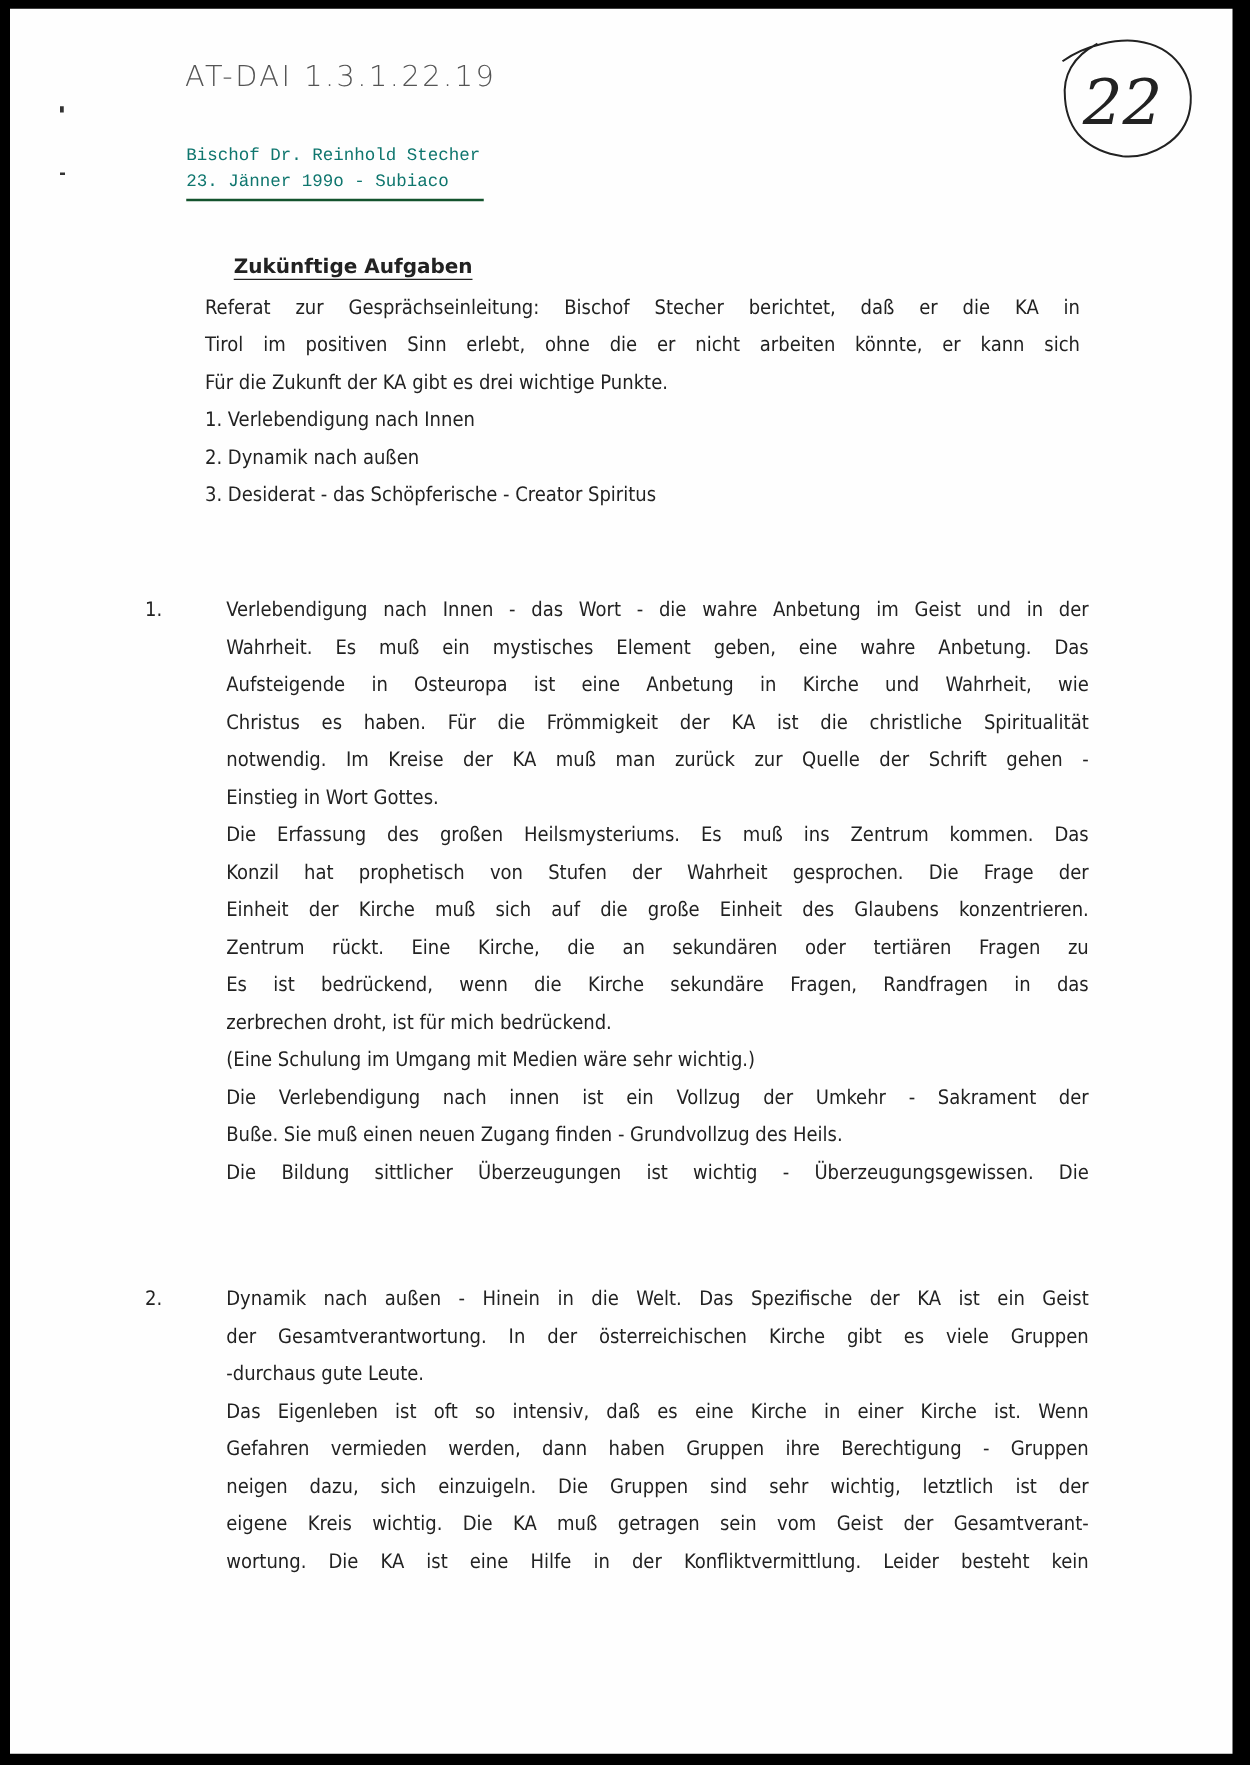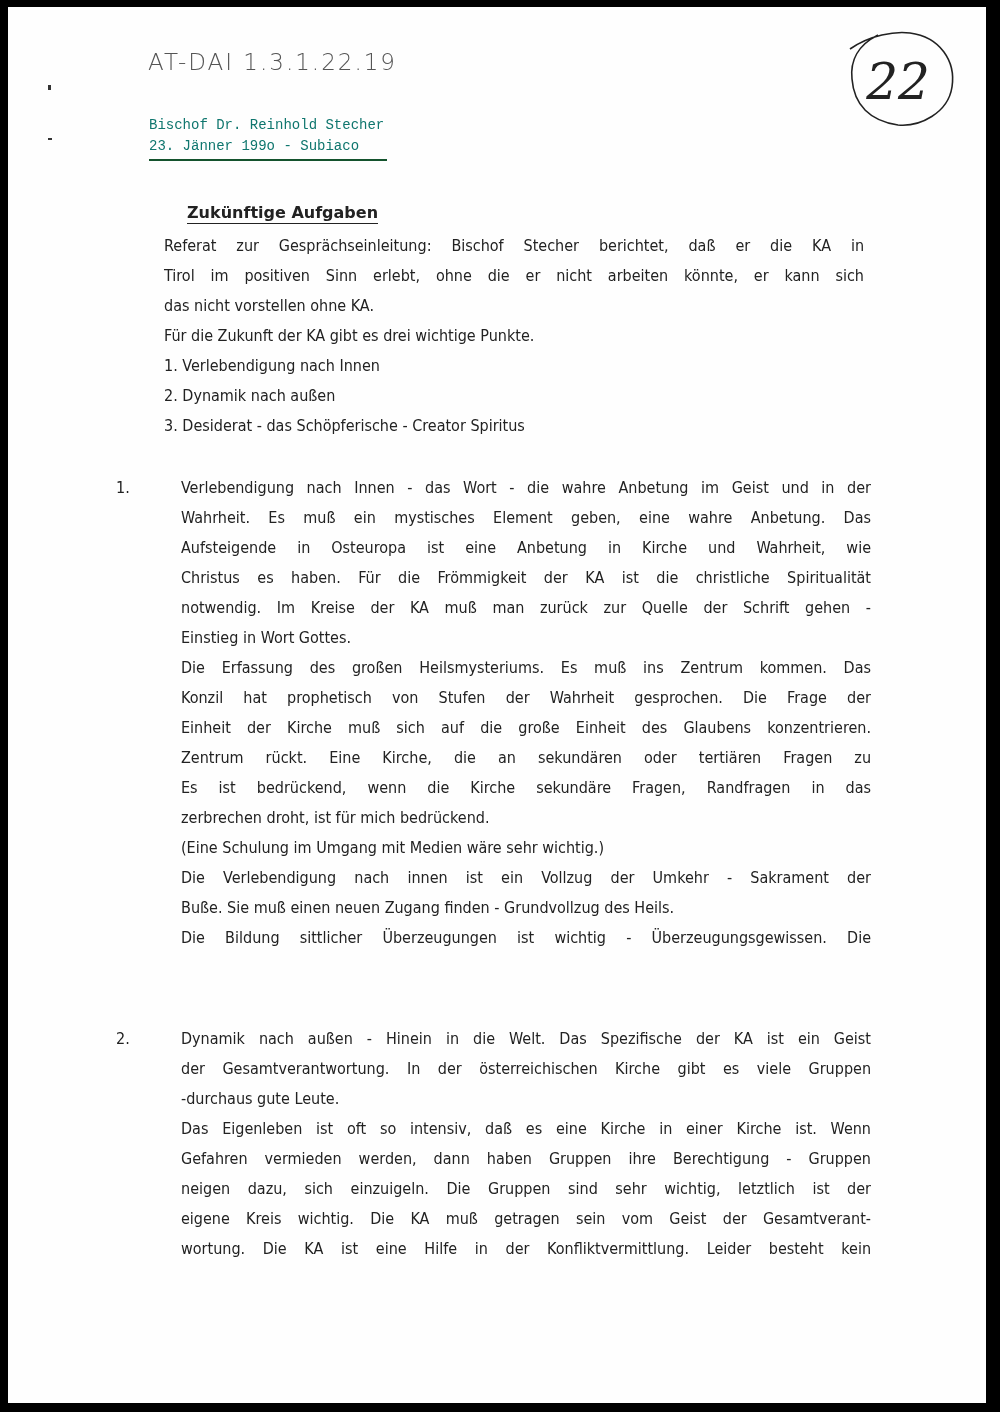--- a/index.html
+++ b/index.html
@@ -91,21 +91,20 @@
   <div class="header-block">
     <div>Bischof Dr. Reinhold Stecher</div>
     <div class="line2">23. Jänner 199o - Subiaco</div>
   </div>
 
   <div class="title">Zukünftige Aufgaben</div>
 
   <div class="body-text intro">
     <span class="p-line j">Referat zur Gesprächseinleitung: Bischof Stecher berichtet, daß er die KA in</span>
     <span class="p-line j">Tirol im positiven Sinn erlebt, ohne die er nicht arbeiten könnte, er kann sich</span>
-    <span class="p-line">das nicht vorstellen ohne KA.</span>
     <span class="p-line">Für die Zukunft der KA gibt es drei wichtige Punkte.</span>
     <span class="p-line">1. Verlebendigung nach Innen</span>
     <span class="p-line">2. Dynamik nach außen</span>
     <span class="p-line">3. Desiderat - das Schöpferische - Creator Spiritus</span>
   </div>
 
   <div class="body-text section" style="top:466px;">
     <span class="num">1.</span>
     <div class="content">
       <span class="p-line j">Verlebendigung nach Innen - das Wort - die wahre Anbetung im Geist und in der</span>

